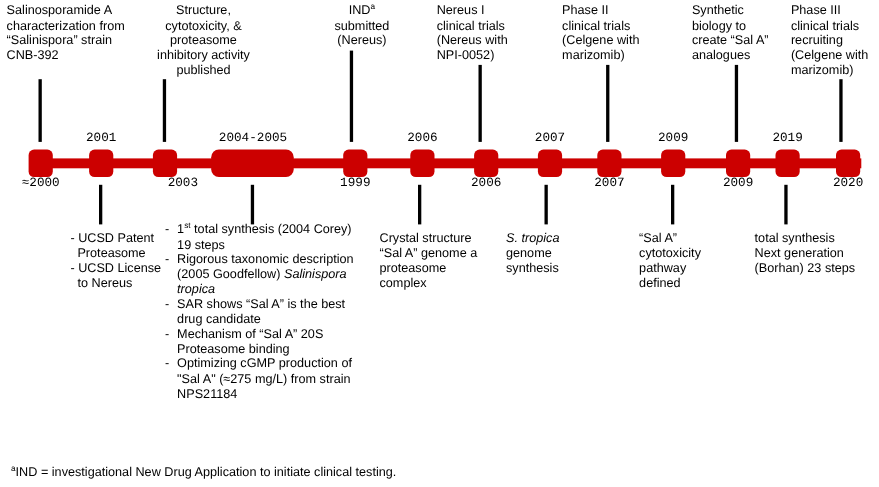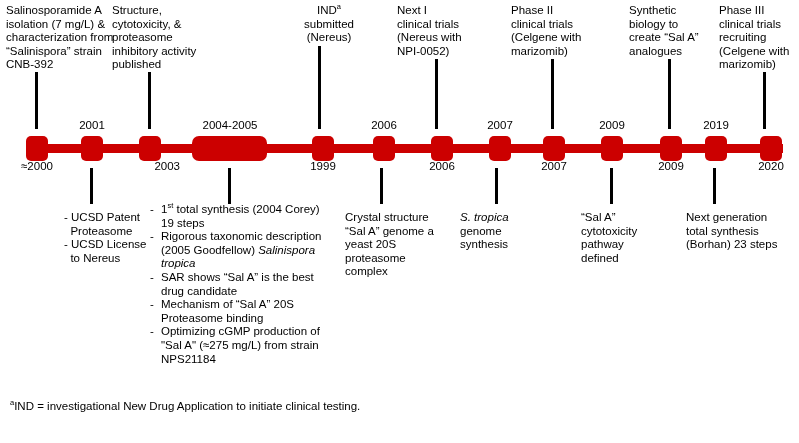--- a/index.html
+++ b/index.html
@@ -48,20 +48,21 @@
   }
 
   
   .year {
     position: absolute;
     font-size: 11.5px;
     line-height: 13px;
     white-space: nowrap;
     text-align: center;
     color: #000000;
+    font-family: Liberation Mono, monospace;
   }
 
   
   .cap {
     position: absolute;
     font-size: 11.5px;
     line-height: 13.6px;
     color: #000000;
   }
   .cap.top {
@@ -94,55 +95,54 @@
     flex: 0 0 11px;
   }
   .bullets .btext {
     flex: 1 1 auto;
   }
 
   
   .footnote {
     position: absolute;
     left: 10px;
-    top: 400px;
+    top: 424px;
     font-size: 11.5px;
     line-height: 13.6px;
     white-space: nowrap;
   }
 </style>
 </head>
 <body>
 
 <div id="stage">
 
   <div class="cap top" style="left:6px; top:4px; width:118px;">
     <div>Salinosporamide A</div>
-    <div>isolation (7 mg/L) &amp;</div>
     <div>characterization from</div>
     <div>“Salinispora” strain</div>
     <div>CNB-392</div>
   </div>
 
-  <div class="cap top" style="left:112px; top:4px; width:110px;">
+  <div class="cap top" style="left:130px; top:4px; width:110px;text-align:center;">
     <div>Structure,</div>
     <div>cytotoxicity, &amp;</div>
     <div>proteasome</div>
     <div>inhibitory activity</div>
     <div>published</div>
   </div>
 
   <div class="cap top" style="left:284px; top:4px; width:90px; text-align:center;">
     <div><span>IND</span><sup>a</sup></div>
     <div>submitted</div>
     <div>(Nereus)</div>
   </div>
 
   <div class="cap top" style="left:397px; top:4px; width:100px;">
-    <div>Next I</div>
+    <div>Nereus I</div>
     <div>clinical trials</div>
     <div>(Nereus with</div>
     <div>NPI-0052)</div>
   </div>
 
   <div class="cap top" style="left:511px; top:4px; width:100px;">
     <div>Phase II</div>
     <div>clinical trials</div>
     <div>(Celgene with</div>
     <div>marizomib)</div>
@@ -211,41 +211,40 @@
   <div class="cap" style="left:64px; top:211px; width:95px;">
     <div>- UCSD Patent</div>
     <div style="white-space:pre;">  Proteasome</div>
     <div>- UCSD License</div>
     <div style="white-space:pre;">  to Nereus</div>
   </div>
 
   <div class="cap" style="left:345px; top:211px; width:105px;">
     <div>Crystal structure</div>
     <div>“Sal A” genome a</div>
-    <div>yeast 20S</div>
     <div>proteasome</div>
     <div>complex</div>
   </div>
 
   <div class="cap" style="left:460px; top:211px; width:95px;">
     <div><i>S. tropica</i></div>
     <div>genome</div>
     <div>synthesis</div>
   </div>
 
   <div class="cap" style="left:581px; top:211px; width:90px;">
     <div>“Sal A”</div>
     <div>cytotoxicity</div>
     <div>pathway</div>
     <div>defined</div>
   </div>
 
   <div class="cap" style="left:686px; top:211px; width:110px;">
+    <div>total synthesis</div>
     <div>Next generation</div>
-    <div>total synthesis</div>
     <div>(Borhan) 23 steps</div>
   </div>
 
   <div class="bullets">
     <div class="bullet-row">
       <span class="dash">-</span>
       <span class="btext"><span>1</span><sup>st</sup><span> total synthesis (2004 Corey) 19 steps</span></span>
     </div>
     <div class="bullet-row">
       <span class="dash">-</span>

